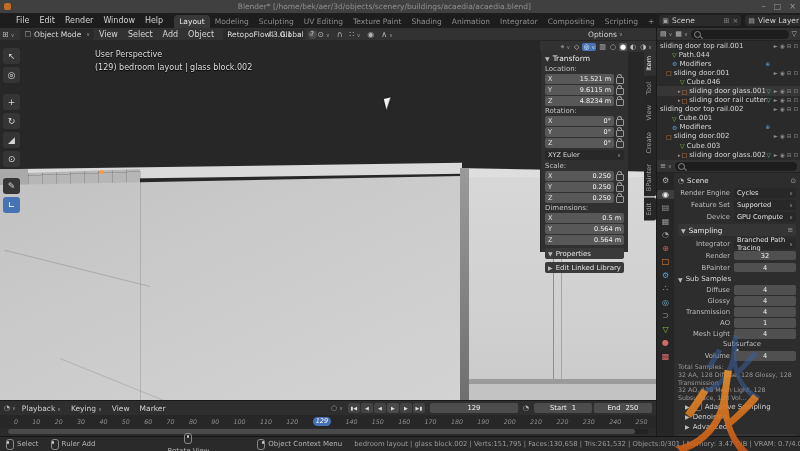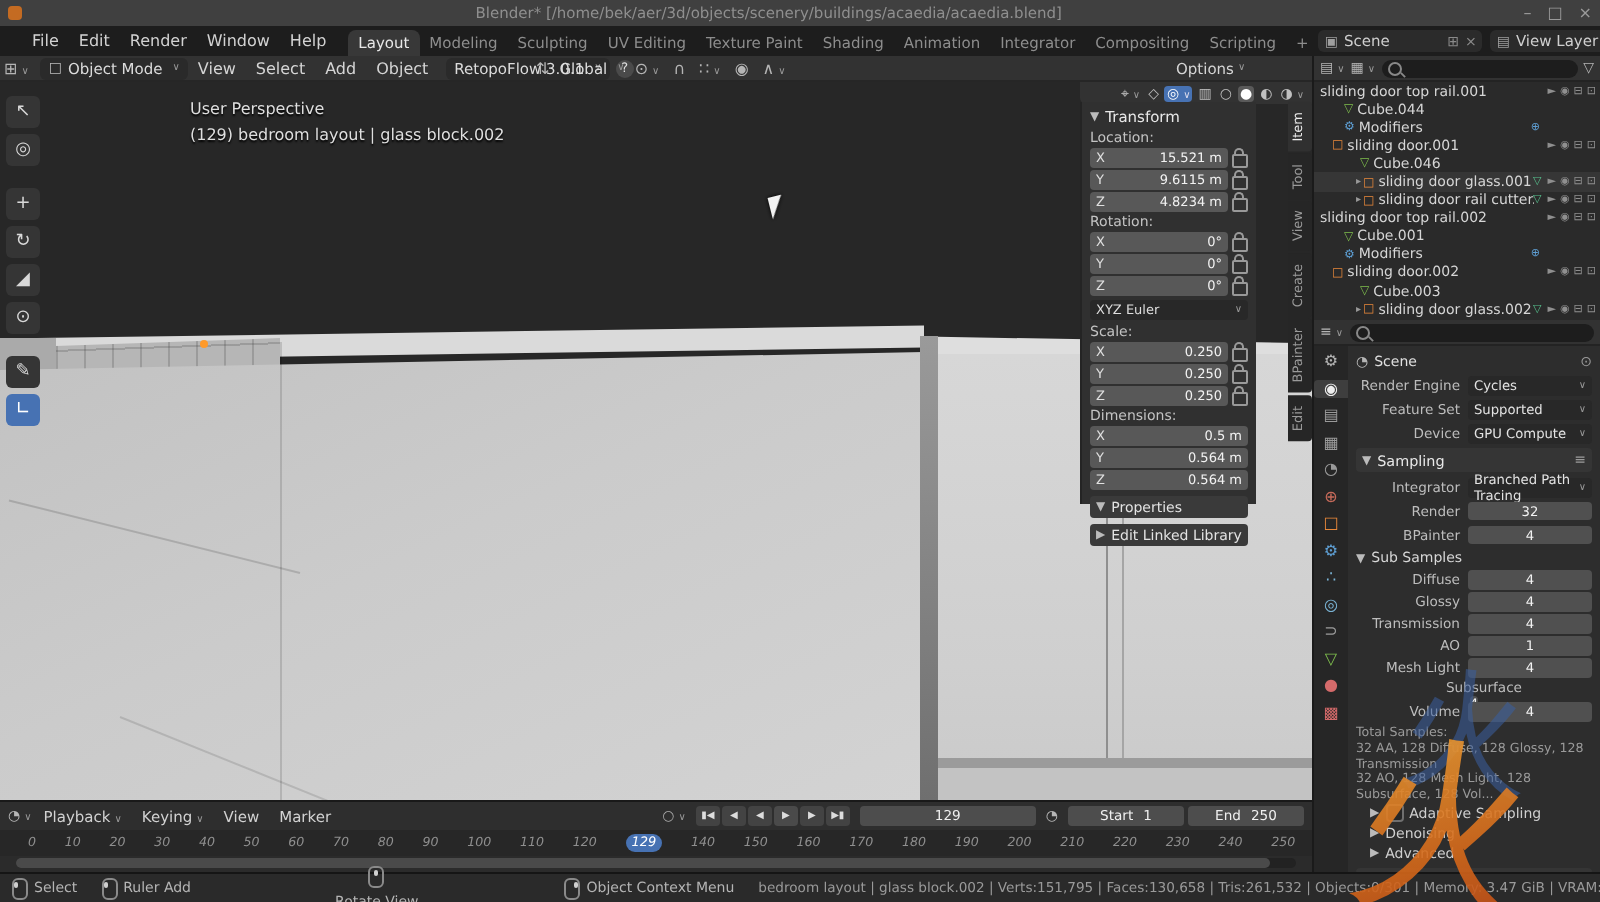--- a/index.html
+++ b/index.html
@@ -399,21 +399,21 @@
       <span class="olabel">sliding door top rail.001</span>
       <span class="rgrp">
           <span>►</span>
           <span>◉</span>
           <span>⊟</span>
           <span>⊡</span>
         </span>
     </div>
     <div class="orow" style="padding-left:15px;">
       <span class="oi mesh">▽</span>
-      <span class="olabel">Cube.044</span>
+      <span class="olabel">Path.044</span>
     </div>
     <div class="orow" style="padding-left:15px;">
       <span class="oi mod">⚙</span>
       <span class="olabel">Modifiers</span>
       <span class="badge" style="color:#5e9fd4;margin-right:28px;">⊕</span>
     </div>
     <div class="orow" style="padding-left:9px;">
       <span class="oi obj">□</span>
       <span class="olabel">sliding door.001</span>
       <span class="rgrp">
@@ -709,21 +709,21 @@
         <span>Select</span>
       </span>
     <span class="hint">
         <span class="mouse m-left"></span>
         <span>Ruler Add</span>
       </span>
     <span class="hint" style="margin-left:60px;flex-direction:column;">
         <span class="mouse m-mid"></span>
         <span>Rotate View</span>
       </span>
-    <span class="hint" style="margin-left:61px;">
+    <span class="hint" style="margin-left:36px;">
         <span class="mouse m-right"></span>
         <span>Object Context Menu</span>
       </span>
     <span class="stats">bedroom layout | glass block.002 | Verts:151,795 | Faces:130,658 | Tris:261,532 | Objects:0/301 | Memory: 3.47 GiB | VRAM: 0.7/4.0 GiB | 2.91.0</span>
   </div>
 
   <div class="abs wm-blue">火</div>
   <div class="abs wm-orange">火</div>
 
 </div>

